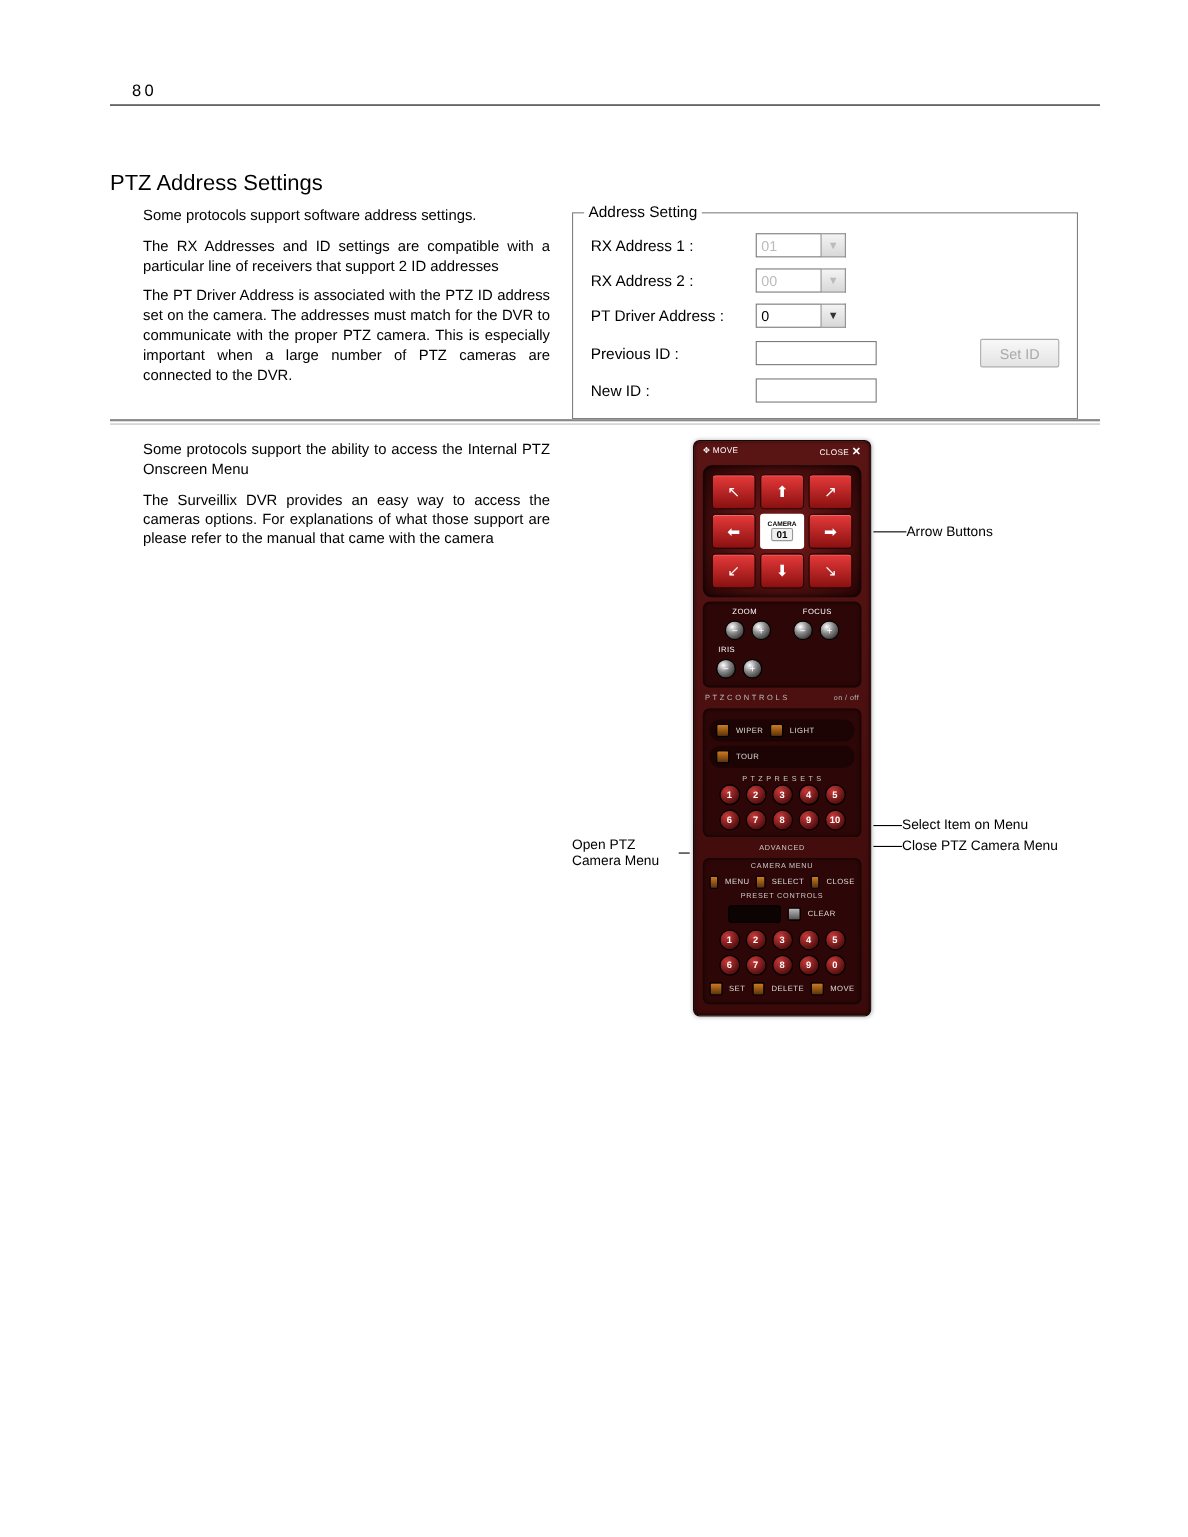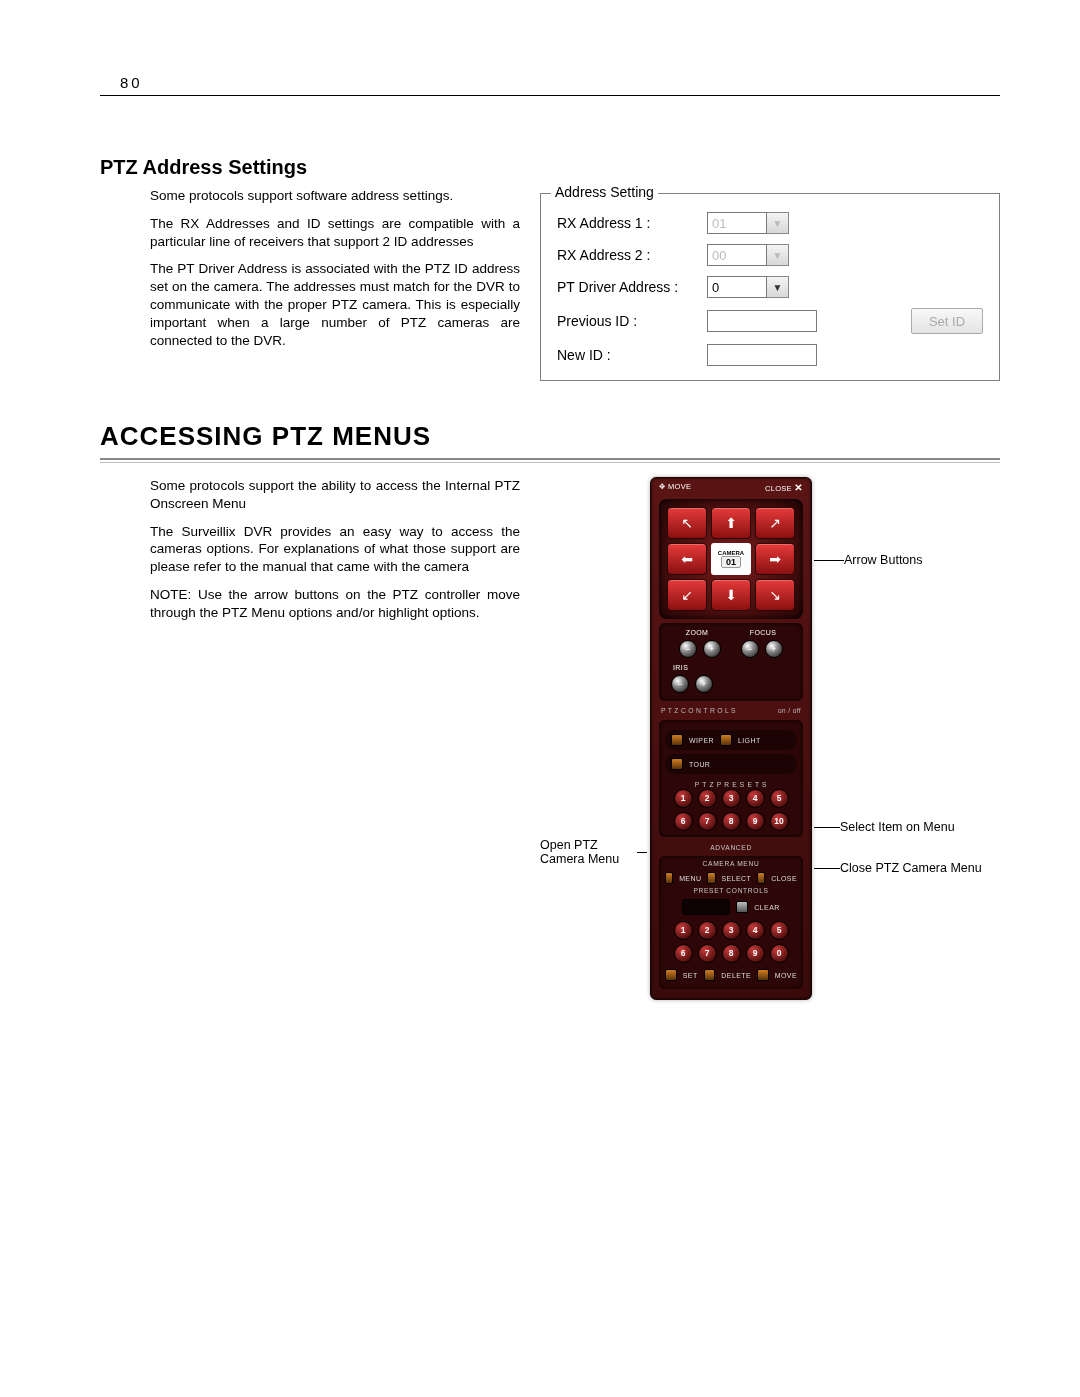--- a/index.html
+++ b/index.html
@@ -24,21 +24,21 @@
     margin-bottom: 4px;
     margin-left: 20px;
   }
   .top-rule {
     border: 0;
     border-top: 1px solid #000;
     margin: 2px 0 60px 0;
   }
   .section-title {
     font-size: 20px;
-    font-weight: bold;
+    font-weight: normal;
     margin: 0 0 8px 0;
   }
   .big-title {
     font-size: 26px;
     font-weight: bold;
     letter-spacing: 1px;
     margin: 40px 0 6px 0;
   }
   .double-rule-wrap {
     margin-bottom: 14px;
@@ -50,21 +50,20 @@
   }
   .double-rule-2 {
     border: 0;
     border-top: 1px solid #bbb;
     margin-top: 2px;
   }
   .two-col {
     display: flex;
     align-items: flex-start;
     gap: 20px;
-    justify-content: flex-end;
   }
   .text-col {
     width: 400px;
     font-size: 13.5px;
     line-height: 1.32;
     text-align: justify;
   }
   .text-col p {
     margin: 0 0 10px 0;
     padding-left: 30px;
@@ -378,51 +377,49 @@
         </div>
 
         <div class="frow" style="margin-bottom:0">
           <label>New ID :</label>
           <div class="txt"></div>
         </div>
       </div>
     </div>
   </div>
 
-  <div class="big-title">ACCESSING PTZ MENUS</div>
   <div class="double-rule-wrap">
     <hr class="double-rule-1">
       <hr class="double-rule-2">
   </div>
 
   <div class="two-col">
     <div class="text-col">
       <p>Some protocols support the ability to access the Internal PTZ Onscreen Menu</p>
       <p>The Surveillix DVR provides an easy way to access the cameras options. For explanations of what those support are please refer to the manual that came with the camera</p>
-      <p>NOTE: Use the arrow buttons on the PTZ controller move through the PTZ Menu options and/or highlight options.</p>
     </div>
 
     <div class="controller-col">
 
       <div class="callout" style="left:274px;top:76px">
         <div class="line" style="width:30px"></div>
         <span>Arrow Buttons</span>
       </div>
 
       <div class="callout" style="right:353px;top:361px;flex-direction:row-reverse">
         <div class="line" style="width:14px"></div>
         <span>Open PTZ Camera Menu</span>
       </div>
 
       <div class="callout" style="left:274px;top:343px">
         <div class="line" style="width:26px"></div>
         <span>Select Item on Menu</span>
       </div>
 
-      <div class="callout" style="left:274px;top:384px">
+      <div class="callout" style="left:274px;top:362px">
         <div class="line" style="width:26px"></div>
         <span>Close PTZ Camera Menu</span>
       </div>
 
       <div class="controller">
         <div class="ctrl-top">
           <span>✥ <span>MOVE</span></span>
           <span><span>CLOSE</span> <span class="x">✕</span></span>
         </div>
 

